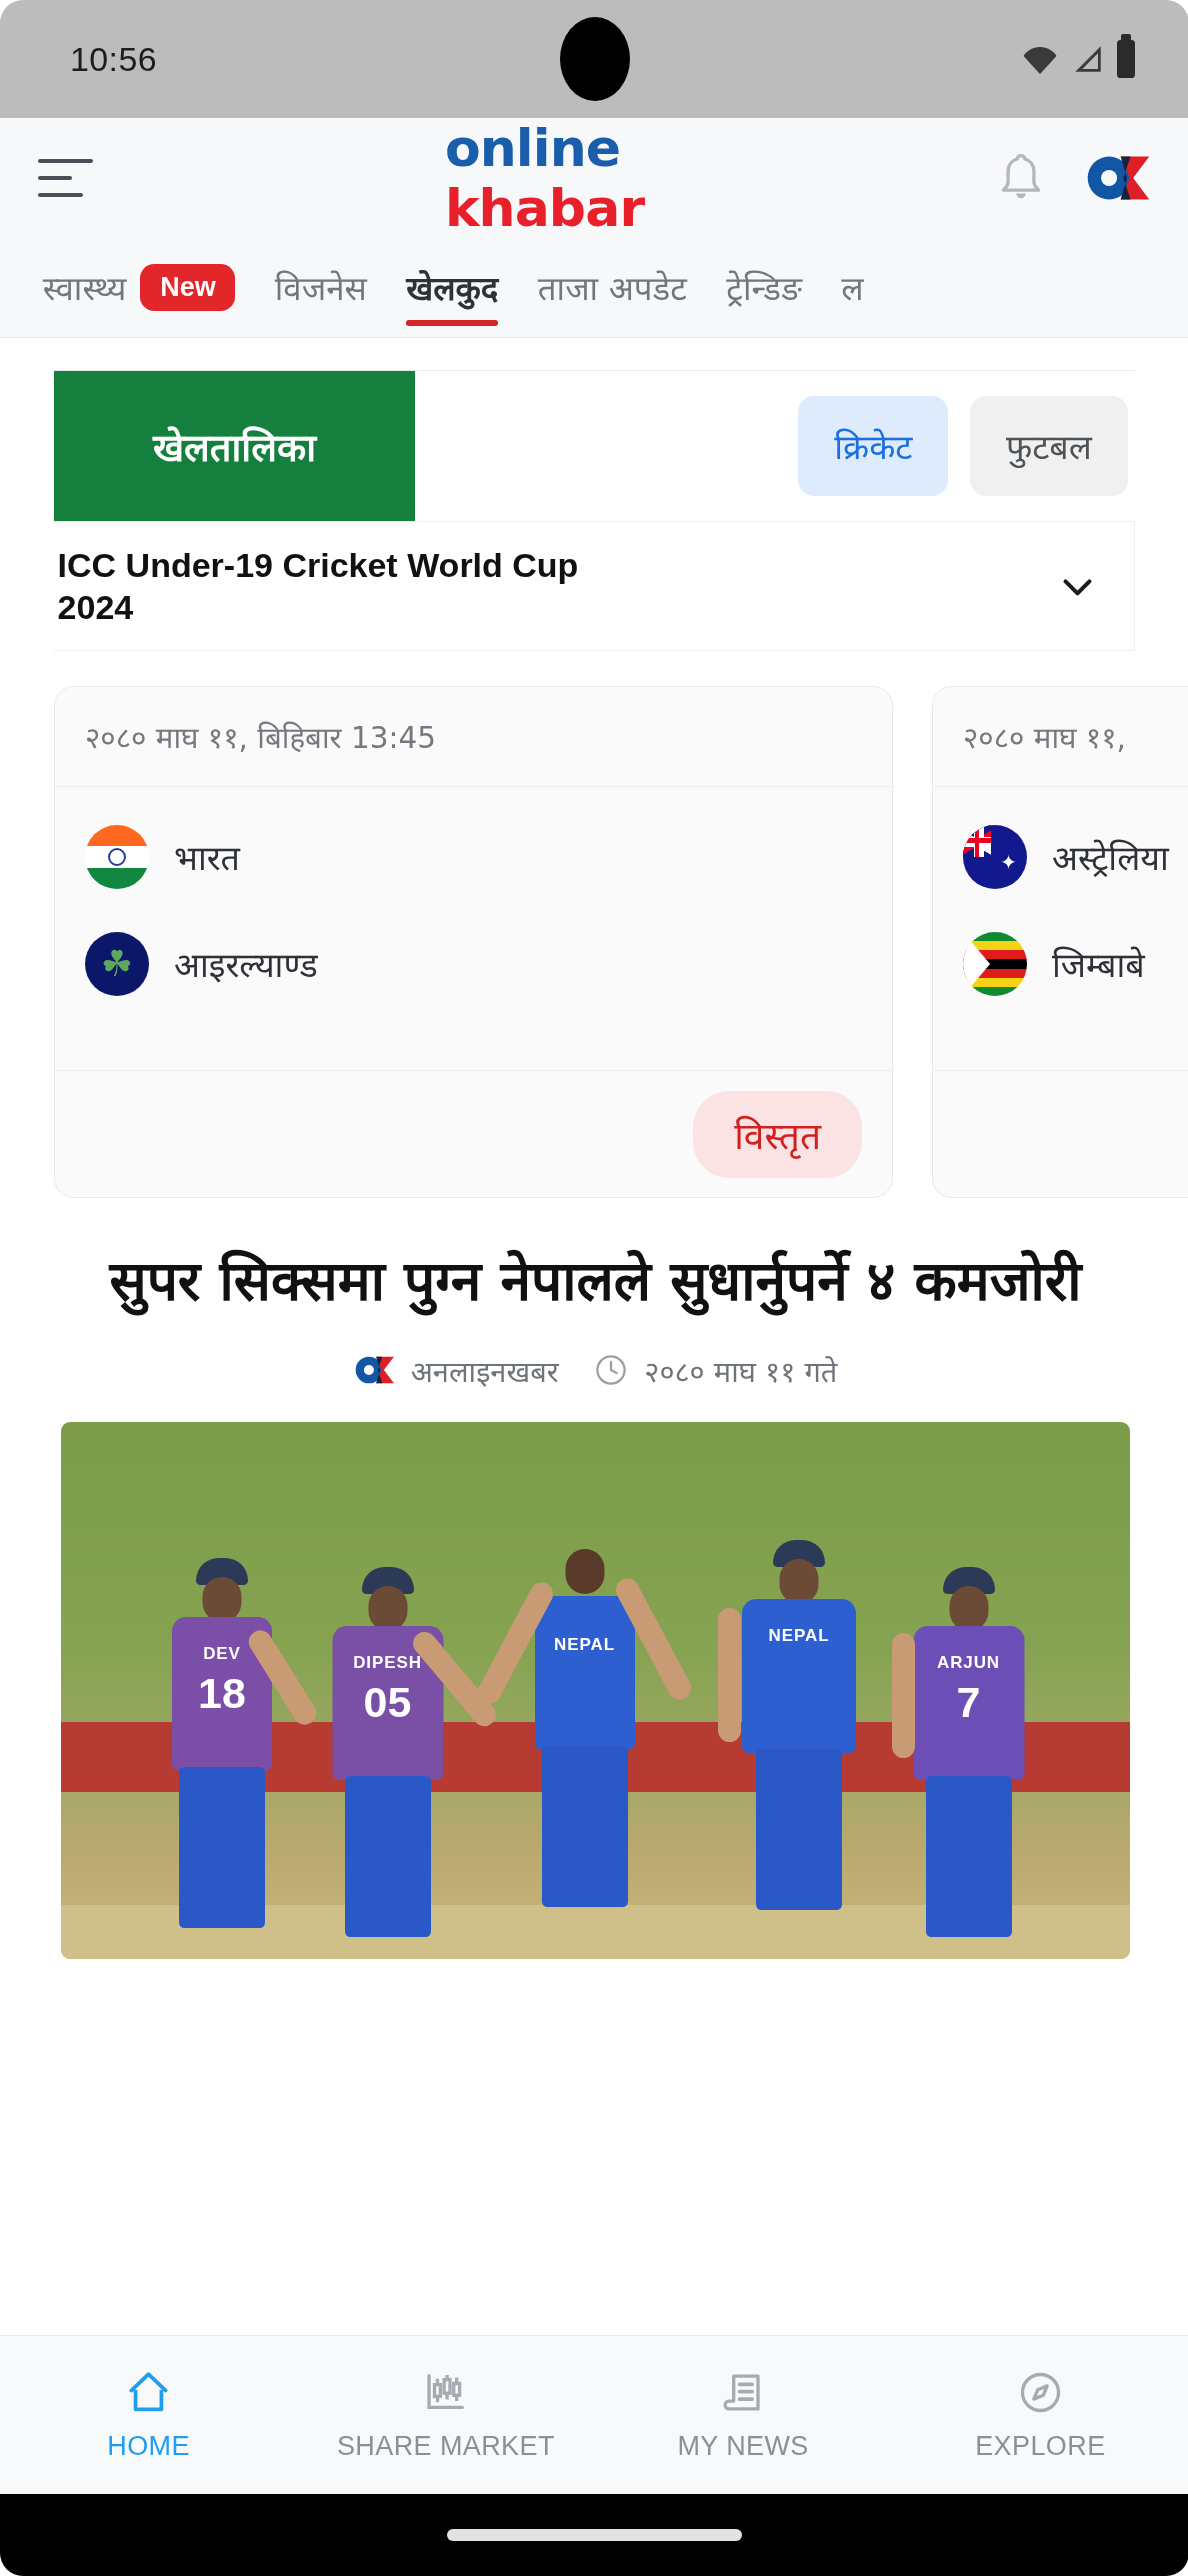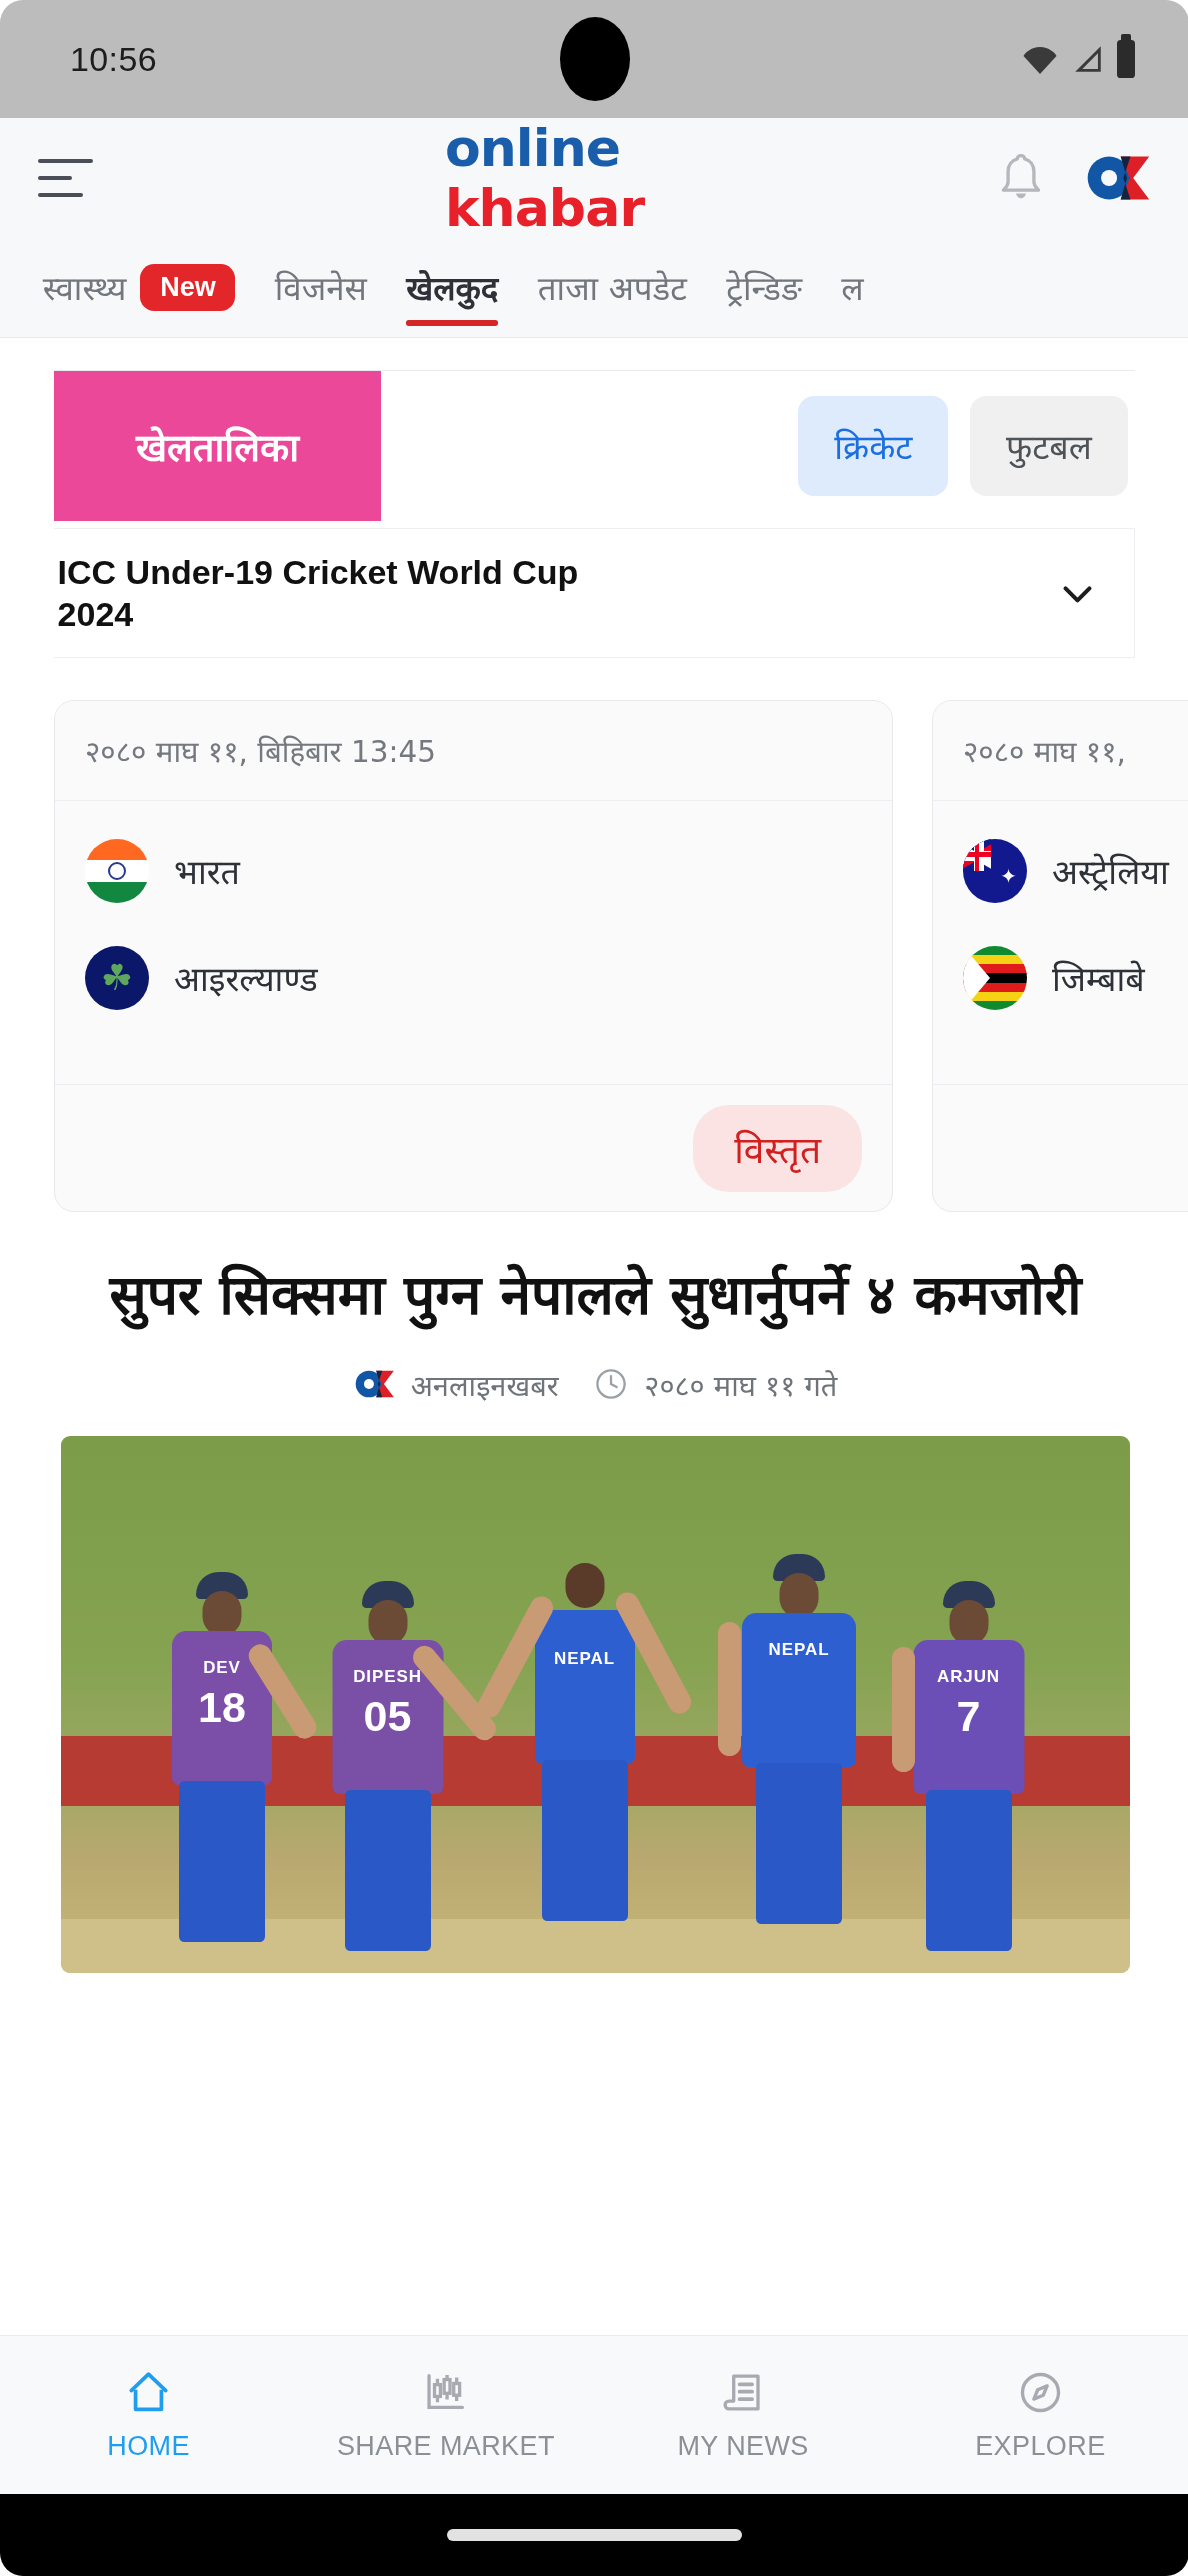--- a/index.html
+++ b/index.html
@@ -61,34 +61,34 @@
     padding: 8px 19.7px; border-radius: 14.3px; font-family: "Liberation Sans", sans-serif;
   }
 
   
   .sports { padding: 32px 0 0 0; background: #ffffff; }
   .chiprow {
     display: flex; align-items: flex-start; margin: 0 54px;
     border-top: 1.8px solid #e9ebee; height: 150px;
   }
   .khelblock {
-    background: #ec4899; color: #fff; font-size: 38px; font-weight: bold;
-    width: 327px; height: 150px; display: flex; align-items: center; justify-content: center;
+    background: #15803d; color: #fff; font-size: 38px; font-weight: bold;
+    width: 361px; height: 150px; display: flex; align-items: center; justify-content: center;
     font-family: "DejaVu Sans", sans-serif;
   }
   .chipspacer { flex: 1; }
   .chip {
     font-size: 34px; border-radius: 16px; padding: 0 36px; height: 100px; margin-top: 25px;
     display: flex; align-items: center; justify-content: center; font-family: "DejaVu Sans", sans-serif;
   }
   .chip.cricket { background: #ddebfd; color: #1b6fe0; margin-right: 21.5px; }
   .chip.football { background: #f0f0f0; color: #4e5358; margin-right: 7.2px; }
 
   
-  .tourrow { display: flex; align-items: stretch; margin: 8px 54px; border-top: 0.9px solid #eceef1; }
+  .tourrow { display: flex; align-items: stretch; margin: 1px 54px; border-top: 0.9px solid #eceef1; }
   .tourname {
     flex: 1; display: flex; align-items: center; justify-content: space-between;
     padding: 21.5px 36px 21.5px 3.6px; border-right: 1.8px solid #eceef1; border-bottom: 1.8px solid #eceef1;
   }
   .tourname .txt { font-size: 34px; font-weight: bold; color: #111; line-height: 1.25; max-width: 572px; font-family: "Liberation Sans", sans-serif; }
   .chevdown { width: 41px; height: 41px; flex: 0 0 41px; }
   .tourlink { display: flex; align-items: center; gap: 16px; padding: 0 0 0 32px; }
   .tourlink .txt { font-size: 33px; font-weight: bold; color: #1259a0; white-space: nowrap; font-family: "DejaVu Sans", sans-serif; }
   .arrowbox { width: 68px; height: 68px; background: #eef5fd; border-radius: 16px; display: flex; align-items: center; justify-content: center; }
 

